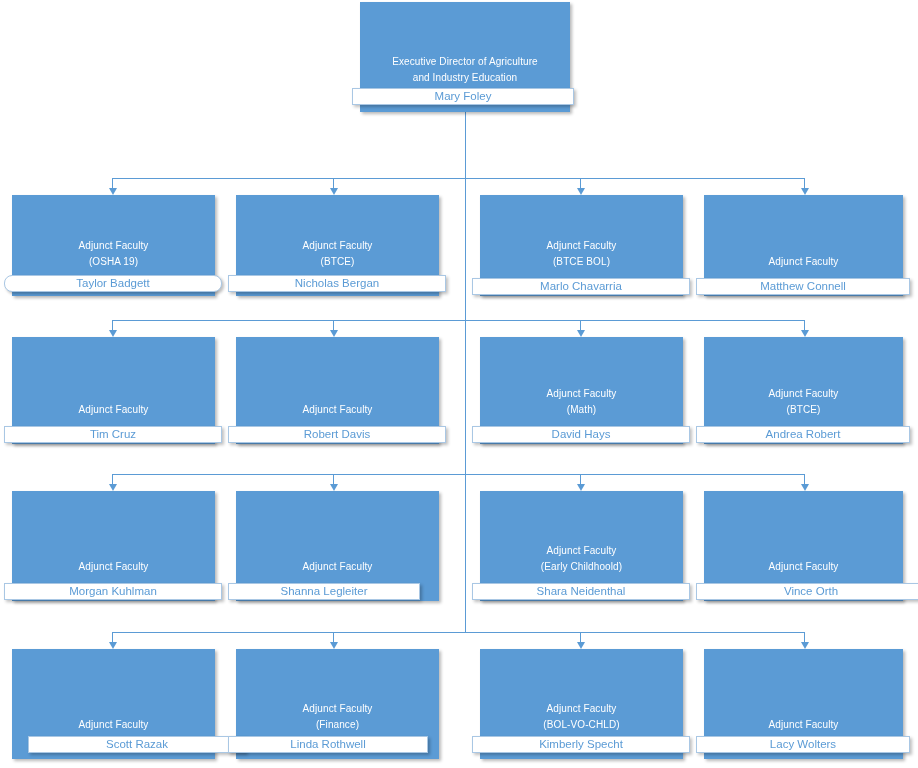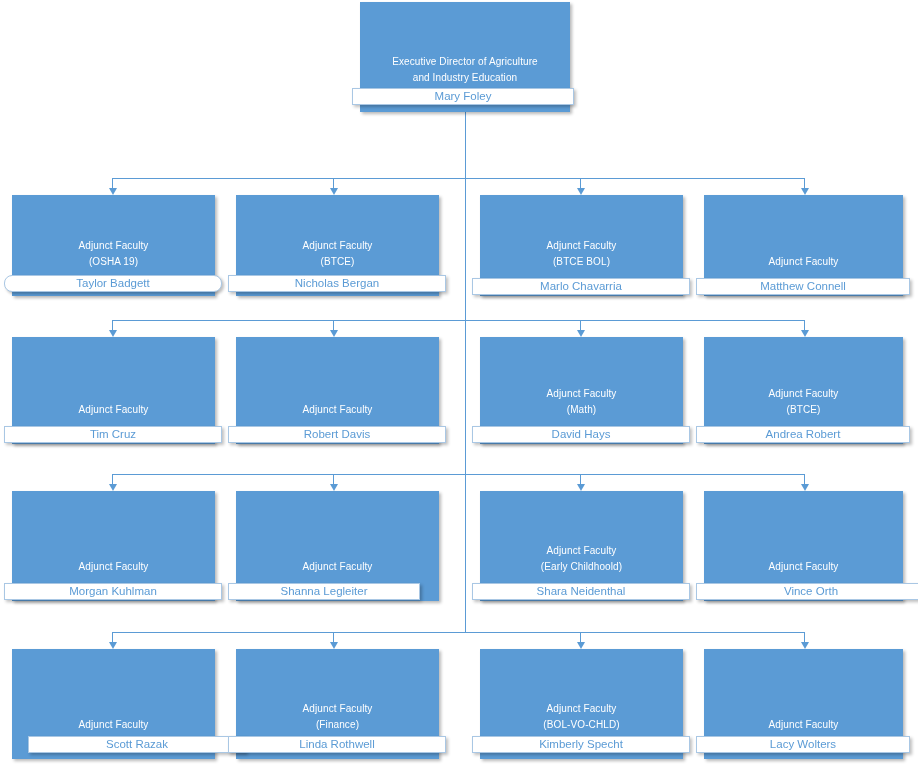--- a/index.html
+++ b/index.html
@@ -256,21 +256,21 @@
   </div>
   <div class="name-plate" style="left:4px; top:736px; width:218px;margin-left:24px;">Scott Razak</div>
 
   <div class="node" style="left:236px; top:649px; width:203px; height:110px;">
     <div class="node-body"></div>
     <div class="node-title two-line">
       <span class="t-line">Adjunct Faculty</span>
       <span class="t-line">(Finance)</span>
     </div>
   </div>
-  <div class="name-plate" style="left:228px; top:736px; width:218px;">Linda Rothwell</div>
+  <div class="name-plate" style="left:228px; top:736px; width:200px;">Linda Rothwell</div>
 
   <div class="node" style="left:480px; top:649px; width:203px; height:110px;">
     <div class="node-body"></div>
     <div class="node-title two-line">
       <span class="t-line">Adjunct Faculty</span>
       <span class="t-line">(BOL-VO-CHLD)</span>
     </div>
   </div>
   <div class="name-plate" style="left:472px; top:736px; width:218px;">Kimberly Specht</div>
 

